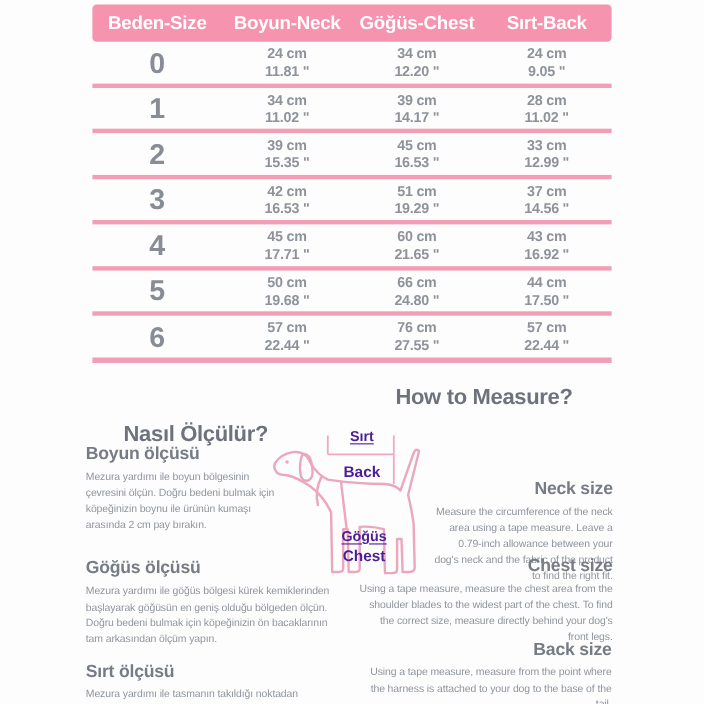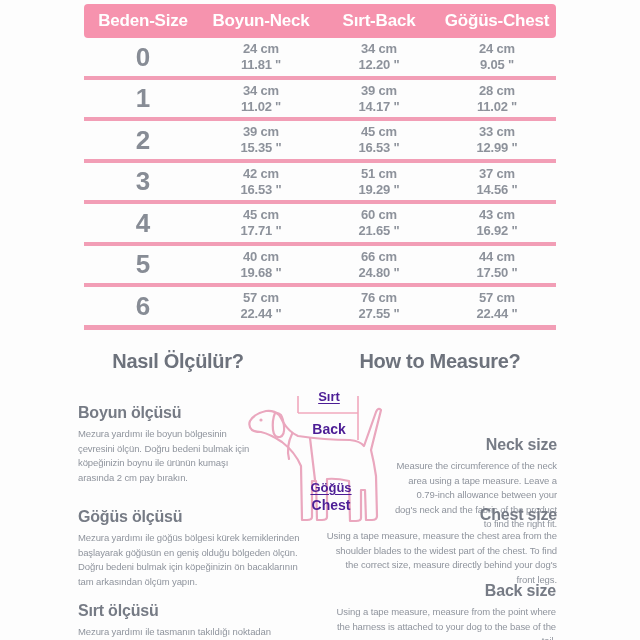--- a/index.html
+++ b/index.html
@@ -14,21 +14,21 @@
   .trow{display:grid;grid-template-columns:repeat(4,1fr);height:37.5px;align-items:center;
         border-bottom:4px solid #F29EB6;}
   .trow:last-child{border-bottom:5px solid #F29EB6;}
   .size-cell{text-align:center;color:#878C95;font-weight:700;font-size:26px;line-height:26px;}
   .val-cell{display:flex;flex-direction:column;align-items:center;justify-content:center;gap:1px;}
   .val-cell span{color:#8D929B;font-weight:700;font-size:13px;line-height:15px;letter-spacing:-0.2px;}
 
   
   .m-title{position:absolute;top:350px;margin:0;color:#6D727C;font-weight:700;font-size:20px;
            letter-spacing:-0.3px;text-align:center;}
-  .m-title.left{left:78px;width:200px;}
+  .m-title.left{left:78px;width:200px;margin-top:34px;}
   .m-title.right{left:340px;width:200px;}
 
   
   .sec{position:absolute;}
   .sec h3{margin:0;color:#767B85;font-weight:700;font-size:16px;letter-spacing:-0.2px;line-height:19px;}
   .sec p{margin:5px 0 0 0;color:#8F949D;font-weight:400;font-size:9.5px;line-height:14.5px;letter-spacing:-0.1px;}
   .sec.rt{text-align:right;}
   .sec-l1{left:78px;top:403px;width:172px;}
   .sec-l2{left:78px;top:507px;width:235px;}
   .sec-l3{left:78px;top:564px;width:240px;margin-top:37px;}
@@ -50,22 +50,22 @@
 </style>
 </head>
 <body>
 
 <div class="page">
 
   <div class="size-table">
     <div class="thead">
       <div class="hcell">Beden-Size</div>
       <div class="hcell">Boyun-Neck</div>
+      <div class="hcell">Göğüs-Chest</div>
       <div class="hcell">Sırt-Back</div>
-      <div class="hcell">Göğüs-Chest</div>
     </div>
 
     <div class="trow">
       <div class="size-cell">0</div>
       <div class="val-cell">
           <span>24 cm</span>
           <span>11.81 "</span>
         </div>
       <div class="val-cell">
           <span>34 cm</span>
@@ -132,21 +132,21 @@
           <span>21.65 "</span>
         </div>
       <div class="val-cell">
           <span>43 cm</span>
           <span>16.92 "</span>
         </div>
     </div>
     <div class="trow">
       <div class="size-cell">5</div>
       <div class="val-cell">
-          <span>40 cm</span>
+          <span>50 cm</span>
           <span>19.68 "</span>
         </div>
       <div class="val-cell">
           <span>66 cm</span>
           <span>24.80 "</span>
         </div>
       <div class="val-cell">
           <span>44 cm</span>
           <span>17.50 "</span>
         </div>

